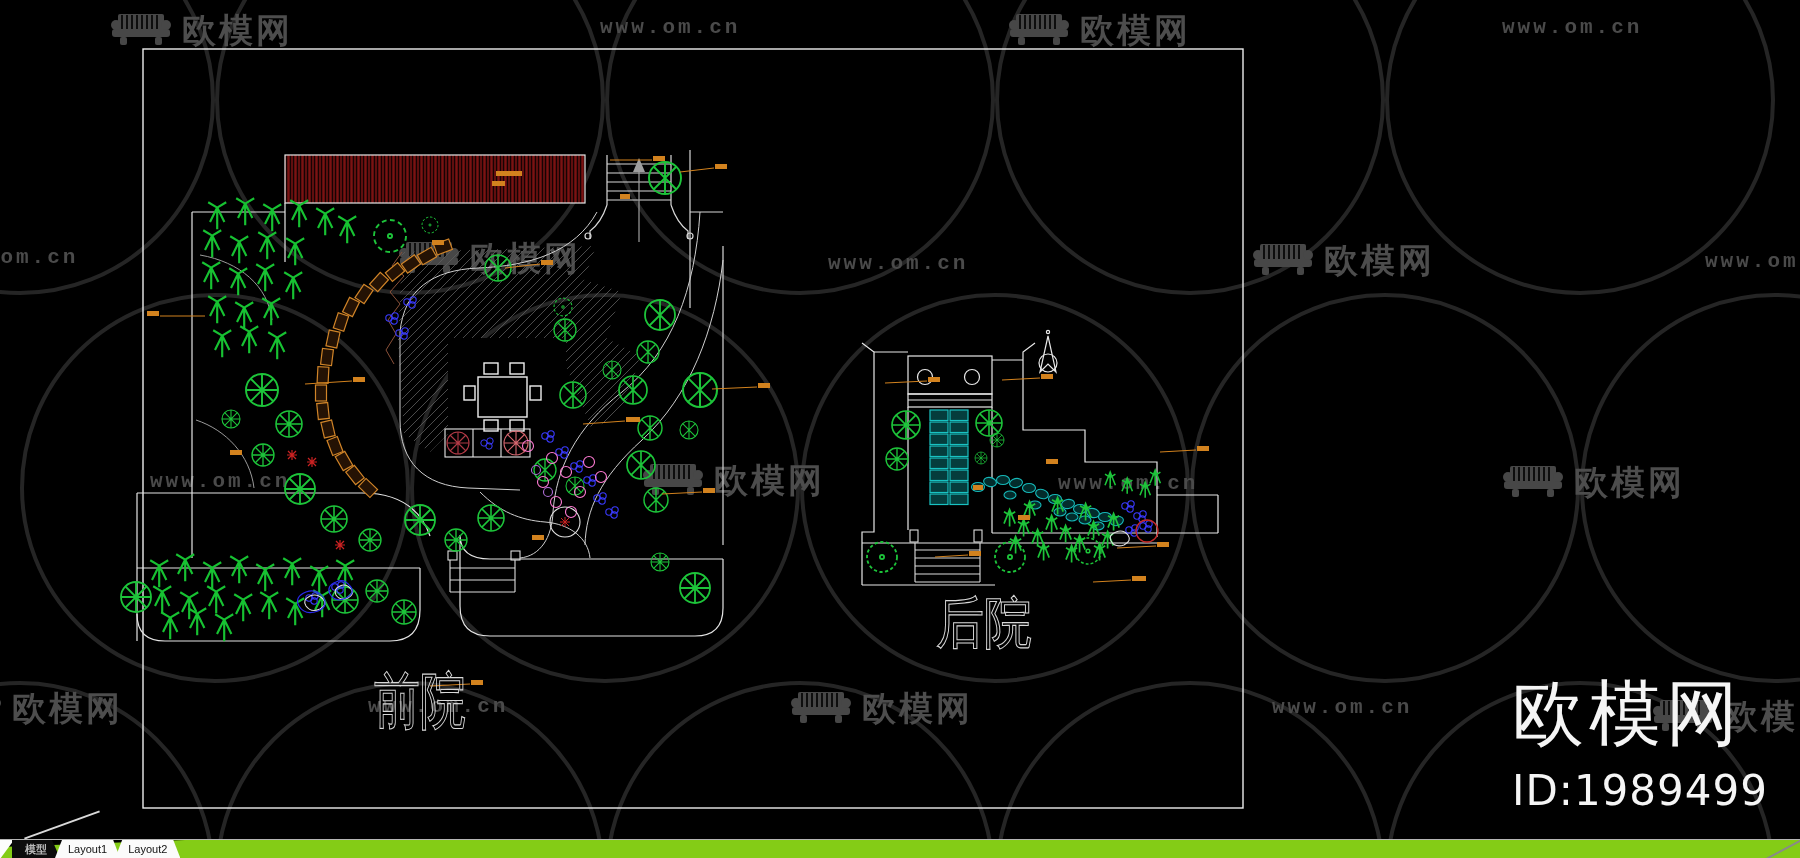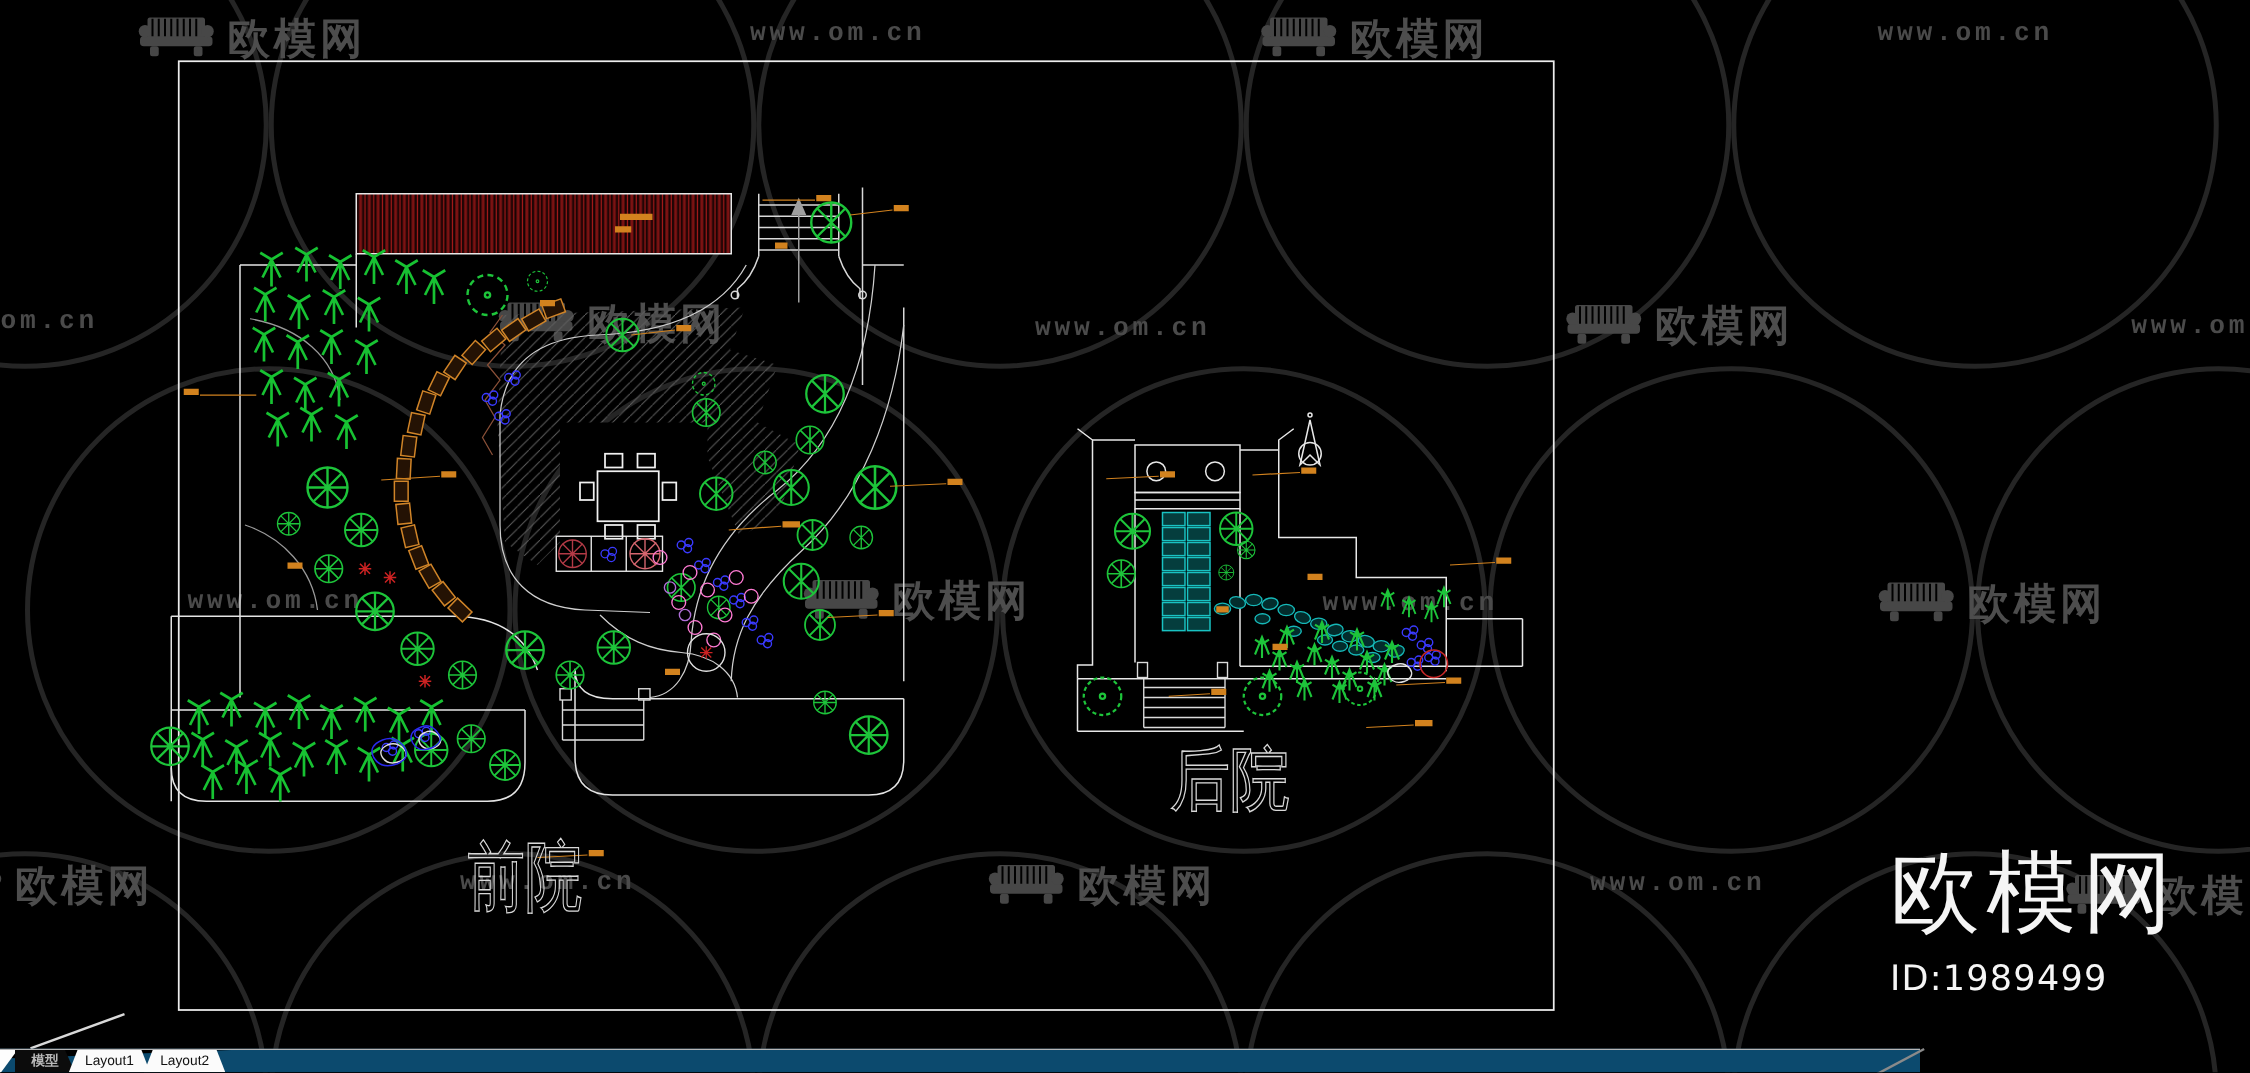--- a/index.html
+++ b/index.html
@@ -9,29 +9,29 @@
 
   
   .wm-logo{position:absolute;display:flex;align-items:center;gap:10px;color:#4d4d4d;white-space:nowrap}
   .wm-logo .wm-text{font-size:34px;font-weight:bold;letter-spacing:3px;font-family:"DejaVu Sans",sans-serif}
   .wm-url{position:absolute;color:#4a4a4a;font-family:Liberation Mono, monospace;
           font-size:21px;font-weight:bold;letter-spacing:3px;white-space:nowrap}
 
   
   .brand{position:absolute;left:1512px;top:666px;color:#f5f5f5;z-index:30}
   .brand-name{font-size:72px;letter-spacing:5px;font-weight:400;font-family:"DejaVu Sans",sans-serif}
-  .brand-id{font-size:28px;letter-spacing:1px;margin-top:4px;font-family:"DejaVu Sans",sans-serif}
+  .brand-id{font-size:42px;letter-spacing:1px;margin-top:4px;font-family:"DejaVu Sans",sans-serif}
 
   
   svg.draw{position:absolute;left:0;top:0;z-index:10}
   svg.wm-circles{position:absolute;left:0;top:0;z-index:1}
   .wm-logo,.wm-url{z-index:2}
 
   
-  .tabbar{position:absolute;left:0;bottom:0;width:1536px;height:19px;background:#0c4a6e;
+  .tabbar{position:absolute;left:0;bottom:0;width:1800px;height:19px;background:#84cc16;
           display:flex;align-items:stretch;z-index:40;border-top:1px solid #b5b5b5}
   .tab{font-size:11px;line-height:18px;padding:0 13px;color:#111;background:#fbfbfb;
        clip-path:polygon(7px 0,calc(100% - 7px) 0,100% 100%,0 100%);margin-left:-5px;
        font-family:"Liberation Sans",sans-serif}
   .tab.active{background:#0c0c0c;color:#b9b9b9;margin-left:12px;font-weight:bold;
        clip-path:polygon(0 0,calc(100% - 8px) 0,100% 100%,0 100%)}
   .bar-black-wedge{position:absolute;left:0;top:0;width:185px;height:7px;background:#000;
        clip-path:polygon(0 0,100% 0,0 100%)}
   .bar-white-corner{position:absolute;left:0;top:0;width:14px;height:19px;background:#fdfdfd;
        clip-path:polygon(0 0,100% 0,0 100%)}

